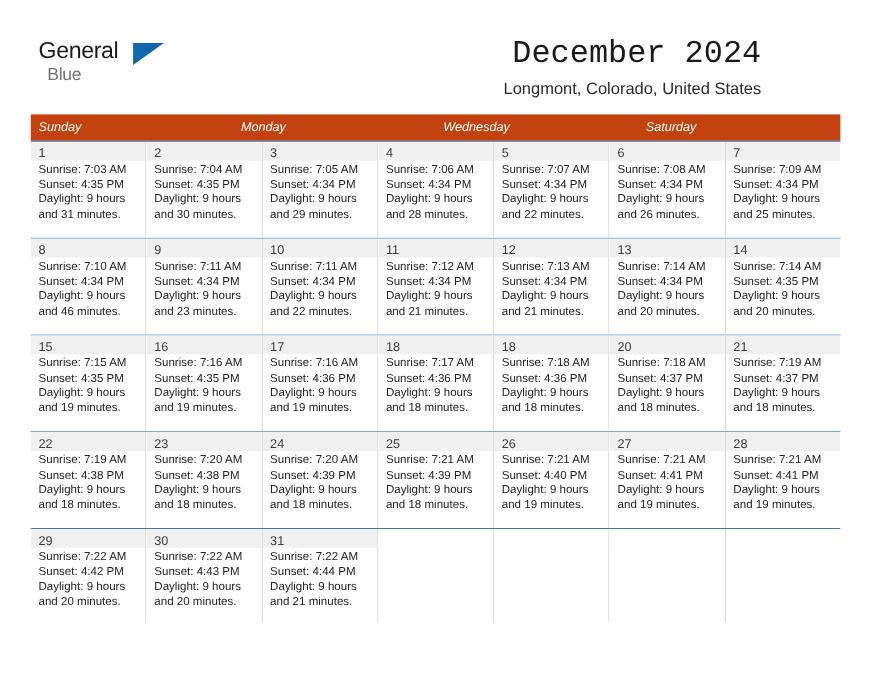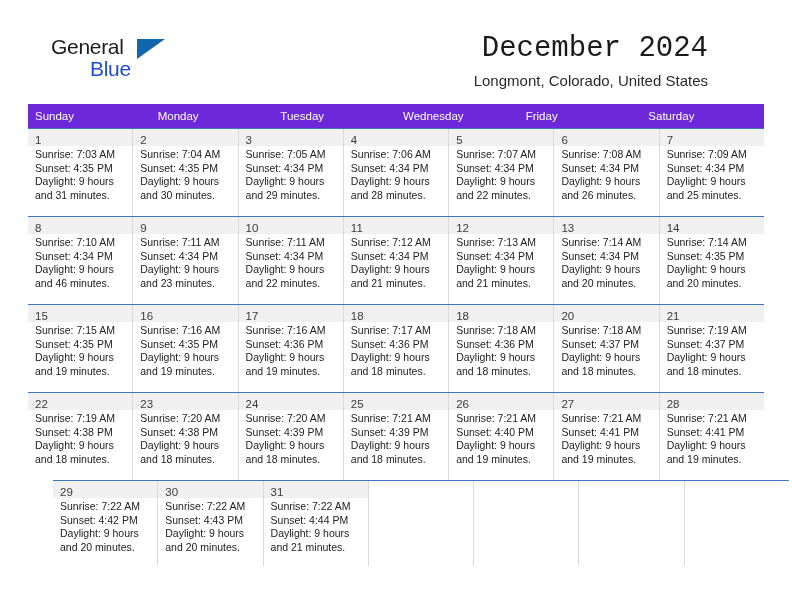--- a/index.html
+++ b/index.html
@@ -14,45 +14,45 @@
   #page {
     position: relative;
     width: 792px;
     height: 612px;
     background: #ffffff;
   }
 
   
   .header {
     position: absolute;
-    left: 18px; top: 0;
+    left: 2px; top: 0;
     width: 724px;
     height: 100px;
   }
   .logo {
     position: absolute;
     left: 33px;
     top: 36px;
     width: 120px;
     height: 46px;
   }
   .logo-general {
     font-size: 21px;
     letter-spacing: -0.3px;
     color: #1c1c1c;
     line-height: 22px;
     display: block;
   }
   .logo-blue {
-    font-size: 21px;
+    font-size: 16px;
     letter-spacing: -0.3px;
-    color: #1d4ed8;
+    color: #737373;
     line-height: 21px;
     display: block;
-    margin-left: 39px;
+    margin-left: 8px;
   }
   .logo-tri {
     position: absolute;
     left: 86px;
     top: 3px;
     width: 0; height: 0;
     border-left: 28px solid #1167ae;
     border-bottom: 20px solid transparent;
   }
 
@@ -81,38 +81,39 @@
   
   .calendar {
     position: absolute;
     left: 28px;
     top: 104px;
     width: 736px;
   }
   .weekdays {
     display: flex;
     width: 100%;
-    background: #6d28d9;
+    background: #c2410c;
+    font-style: italic;
   }
   .weekday {
     flex: 1 1 0;
     font-size: 11.5px;
     color: #ffffff;
     padding: 5px 0 5px 7px;
     line-height: 14px;
     white-space: nowrap;
   }
 
   .week {
     display: flex;
     width: 100%;
     border-top: 1px solid #3a79bf;
     height: 88px;
   }
-  .week:last-child { height: 86px; margin-left: 25px; }
+  .week:last-child { height: 86px; }
 
   .day {
     flex: 1 1 0;
     min-width: 0;
     border-right: 1px solid #d9d9d9;
     background: #ffffff;
     position: relative;
     overflow: hidden;
   }
   .day:last-child { border-right: none; }
@@ -155,23 +156,21 @@
       <div class="cal-title">December 2024</div>
       <div class="cal-subtitle">Longmont, Colorado, United States</div>
     </div>
 
   </div>
 
   <div class="calendar">
     <div class="weekdays" id="weekday-row">
         <div class="weekday">Sunday</div>
         <div class="weekday">Monday</div>
-        <div class="weekday">Tuesday</div>
         <div class="weekday">Wednesday</div>
-        <div class="weekday">Friday</div>
         <div class="weekday">Saturday</div>
       </div>
     <div id="weeks-container">
         <div class="week">
           <div class="day">
             <div class="daynum-band"><span class="daynum">1</span></div>
             <div class="info">
               <div class="info-line">Sunrise: 7:03 AM</div>
               <div class="info-line">Sunset: 4:35 PM</div>
               <div class="info-line">Daylight: 9 hours</div>

